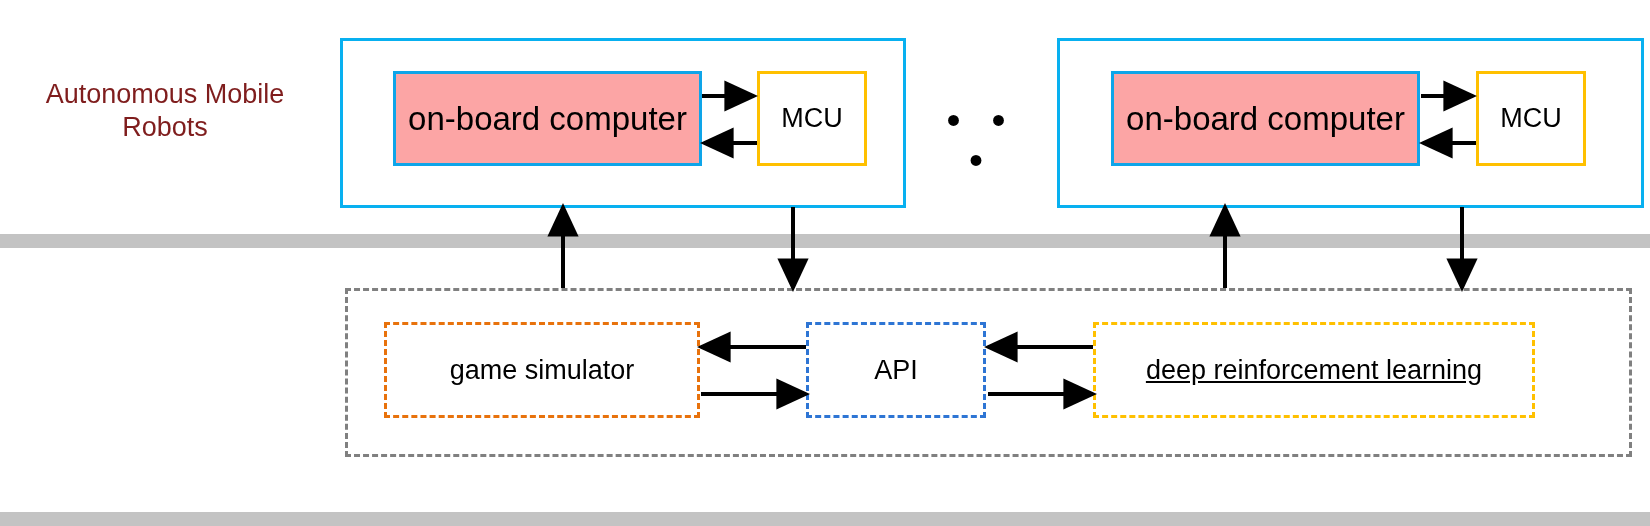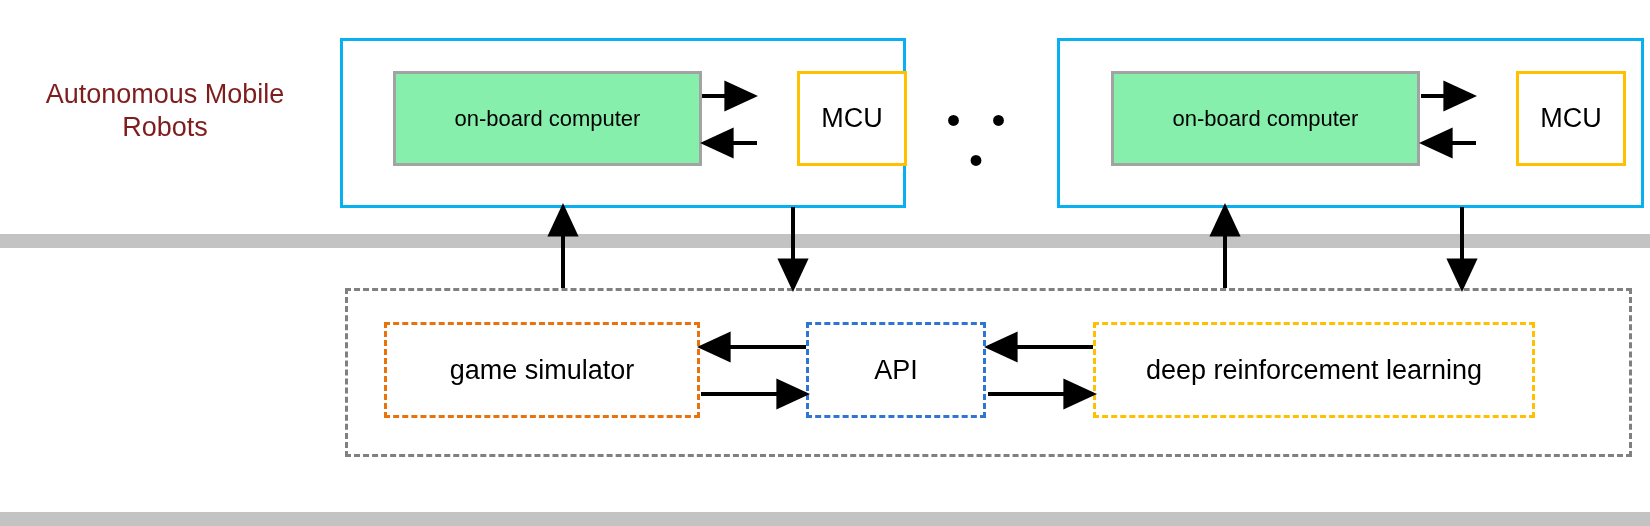--- a/index.html
+++ b/index.html
@@ -17,49 +17,49 @@
              font-size:27px;color:#7f1d1d;}
   #label-robots{left:0;top:78px;width:330px;}
   #label-decision{left:0;top:308px;width:330px;}
 
   
   .robot-group{position:absolute;border:3px solid #08b0f0;box-sizing:border-box;
                background:#fff;}
   #robot-group-1{left:340px;top:38px;width:566px;height:170px;}
   #robot-group-2{left:1057px;top:38px;width:587px;height:170px;}
 
-  .obc{position:absolute;border:3px solid #a3a3a3;box-sizing:border-box;
+  .obc{position:absolute;border:3px solid #0ea5e9;box-sizing:border-box;
        display:flex;align-items:center;justify-content:center;
-       font-size:22px;background:#86efac;}
+       font-size:33px;background:#fca5a5;}
   #obc-1{left:393px;top:71px;width:309px;height:95px;}
   #obc-2{left:1111px;top:71px;width:309px;height:95px;}
 
   .mcu{position:absolute;border:3px solid #ffc000;box-sizing:border-box;
        display:flex;align-items:center;justify-content:center;
-       font-size:27px;background:#fff;margin-left:40px;}
+       font-size:27px;background:#fff;}
   #mcu-1{left:757px;top:71px;width:110px;height:95px;}
   #mcu-2{left:1476px;top:71px;width:110px;height:95px;}
 
   
   #group-ellipsis{position:absolute;left:926px;top:100px;width:110px;
                   text-align:center;font-size:40px;letter-spacing:10px;
                   line-height:40px;color:#000;}
 
   
   #decision-container{position:absolute;left:345px;top:288px;width:1287px;height:169px;
       box-sizing:border-box;border:3px dashed #808080;background:transparent;}
 
   .dashbox{position:absolute;box-sizing:border-box;background:#fff;
            display:flex;align-items:center;justify-content:center;font-size:27px;}
   #box-game-simulator{left:384px;top:322px;width:316px;height:96px;
                       border:3px dashed #e8720c;}
   #box-api{left:806px;top:322px;width:180px;height:96px;
            border:3px dashed #2e75d4;}
   #box-drl{left:1093px;top:322px;width:442px;height:96px;
-           border:3px dashed #ffc000;}
+           border:3px dashed #ffc000;text-decoration:underline;}
 
   
   #arrow-layer{position:absolute;left:0;top:0;width:1650px;height:526px;
                pointer-events:none;}
 </style>
 </head>
 <body>
 
 <div class="stage">
 

